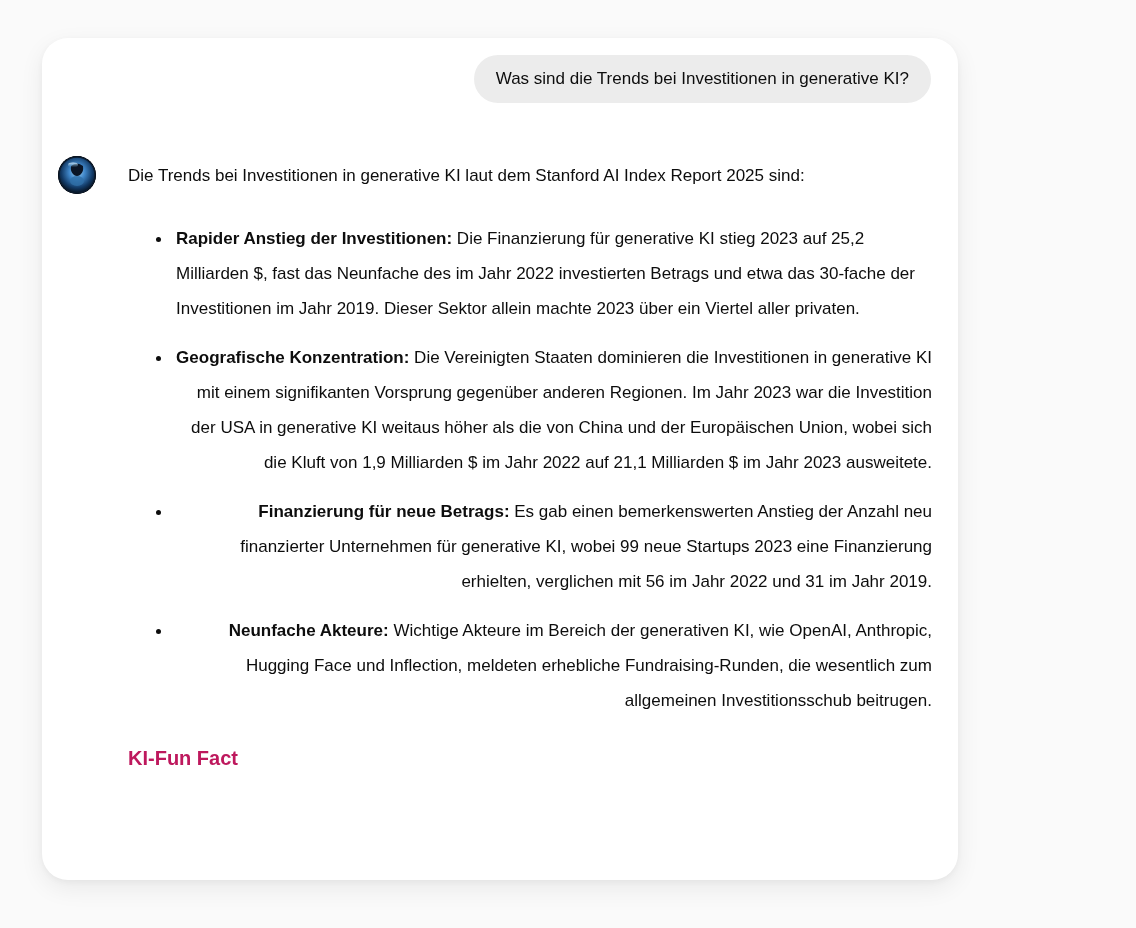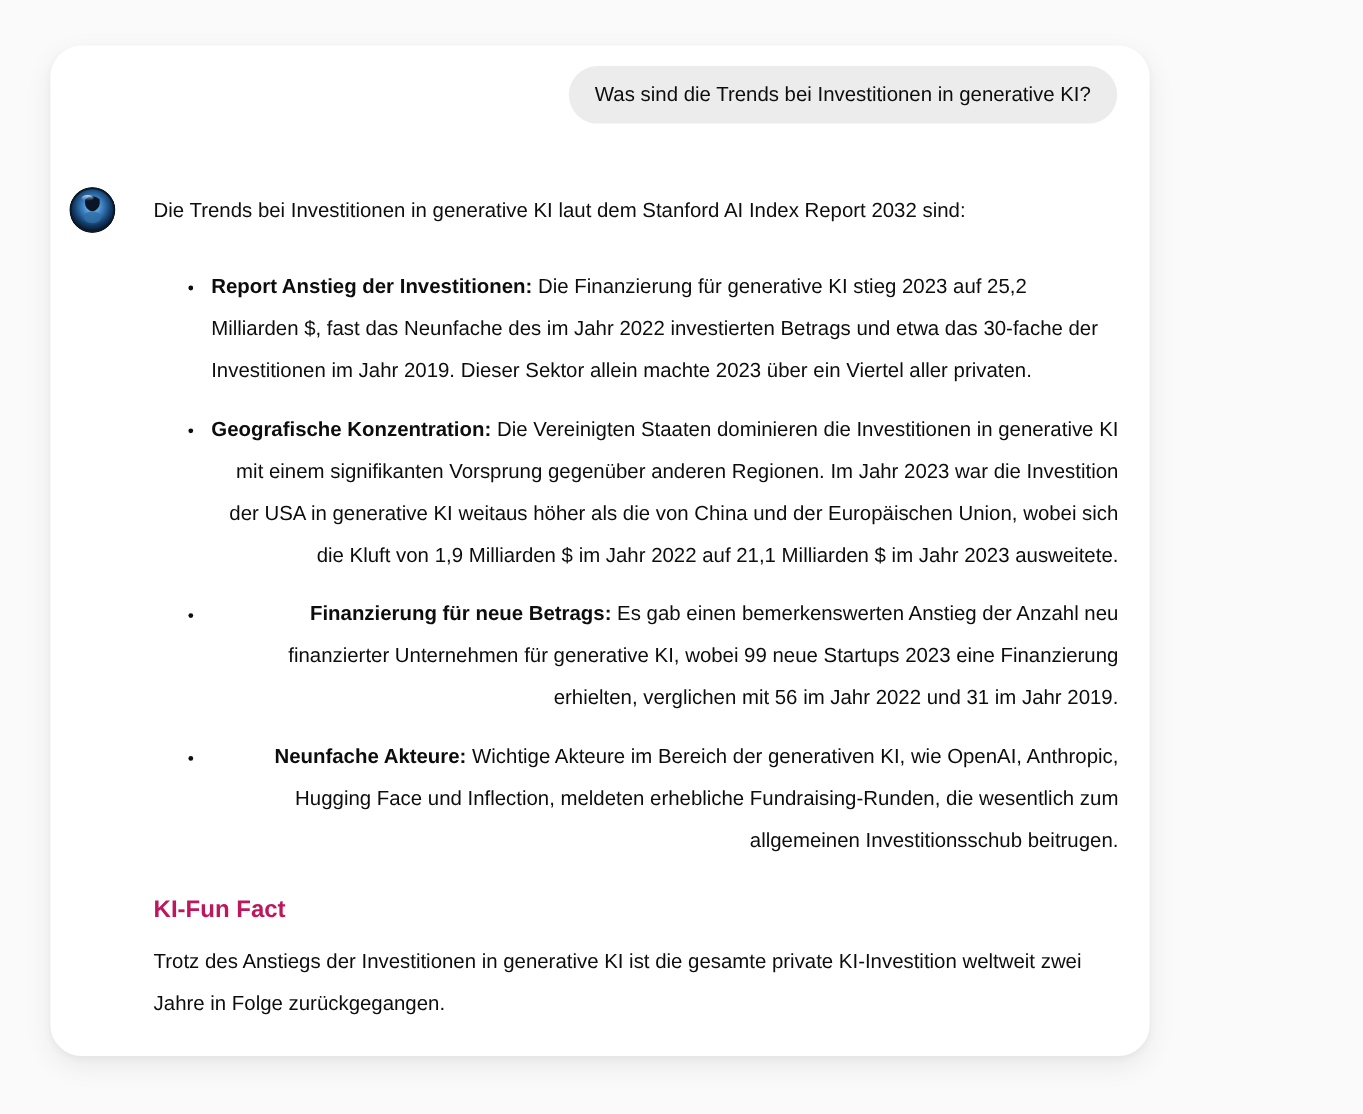--- a/index.html
+++ b/index.html
@@ -101,32 +101,31 @@
           <circle cx="19" cy="19" r="18" fill="url(#orb)"></circle>
           <path d="M13 10 q6 -5 12 0 q1 6 -3 9 q-3 2 -6 0 q-4 -3 -3 -9 z" fill="#0a1526"></path>
           <ellipse cx="19" cy="25" rx="7" ry="5" fill="#2f6fa8" opacity="0.8"></ellipse>
           <ellipse cx="15" cy="9" rx="5" ry="2.4" fill="url(#shine)"></ellipse>
           <circle cx="19" cy="19" r="18" fill="none" stroke="#0b1b2e" stroke-width="1.4"></circle>
         </svg>
       </span>
     </div>
 
     <div class="message">
-      <div class="intro">Die Trends bei Investitionen in generative KI laut dem Stanford AI Index Report 2032 sind:</div>
+      <div class="intro">Die Trends bei Investitionen in generative KI laut dem Stanford AI Index Report 2025 sind:</div>
 
       <ul class="points">
 
-          <li><span class="bullet-title">Report Anstieg der Investitionen:</span><span> Die Finanzierung für generative KI stieg 2023 auf 25,2 Milliarden $, fast das Neunfache des im Jahr 2022 investierten Betrags und etwa das 30-fache der Investitionen im Jahr 2019. Dieser Sektor allein machte 2023 über ein Viertel aller privaten.</span></li>
+          <li><span class="bullet-title">Rapider Anstieg der Investitionen:</span><span> Die Finanzierung für generative KI stieg 2023 auf 25,2 Milliarden $, fast das Neunfache des im Jahr 2022 investierten Betrags und etwa das 30-fache der Investitionen im Jahr 2019. Dieser Sektor allein machte 2023 über ein Viertel aller privaten.</span></li>
 
           <li><span class="bullet-title">Geografische Konzentration:</span><span> Die Vereinigten Staaten dominieren die Investitionen in generative KI mit einem signifikanten Vorsprung gegenüber anderen Regionen. Im Jahr 2023 war die Investition der USA in generative KI weitaus höher als die von China und der Europäischen Union, wobei sich die Kluft von 1,9 Milliarden $ im Jahr 2022 auf 21,1 Milliarden $ im Jahr 2023 ausweitete.</span></li>
 
           <li><span class="bullet-title">Finanzierung für neue Betrags:</span><span> Es gab einen bemerkenswerten Anstieg der Anzahl neu finanzierter Unternehmen für generative KI, wobei 99 neue Startups 2023 eine Finanzierung erhielten, verglichen mit 56 im Jahr 2022 und 31 im Jahr 2019.</span></li>
 
           <li><span class="bullet-title">Neunfache Akteure:</span><span> Wichtige Akteure im Bereich der generativen KI, wie OpenAI, Anthropic, Hugging Face und Inflection, meldeten erhebliche Fundraising-Runden, die wesentlich zum allgemeinen Investitionsschub beitrugen.</span></li>
         </ul>
 
       <div class="fun-fact-heading">KI-Fun Fact</div>
 
-      <div class="fun-fact-body">Trotz des Anstiegs der Investitionen in generative KI ist die gesamte private KI-Investition weltweit zwei Jahre in Folge zurückgegangen.</div>
     </div>
   </div>
 
 </div>
 
 </body></html>

